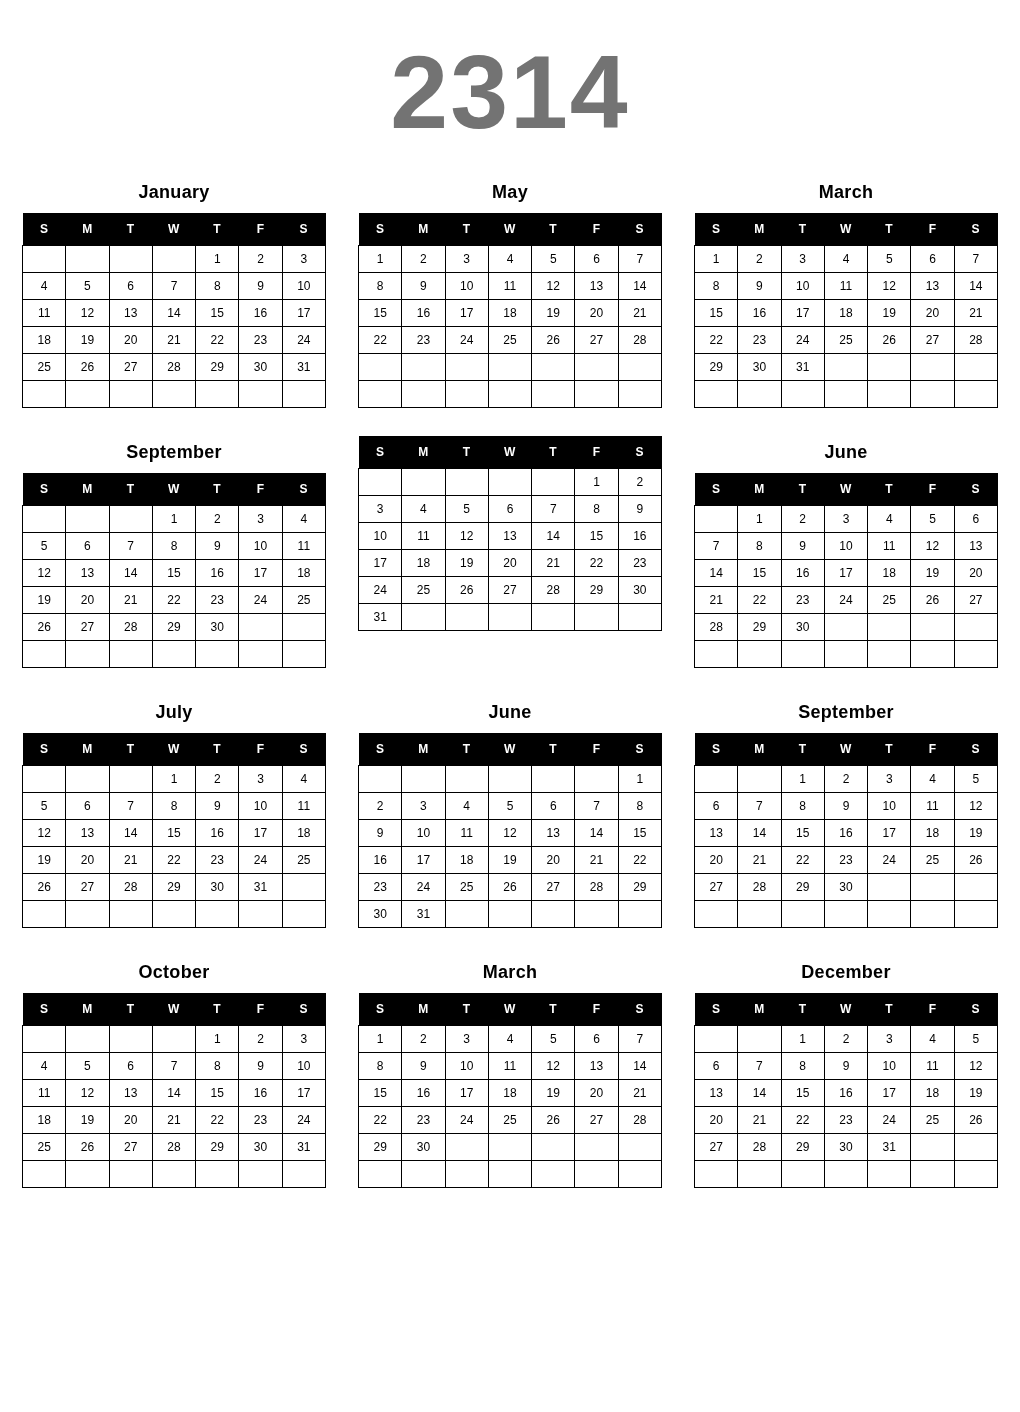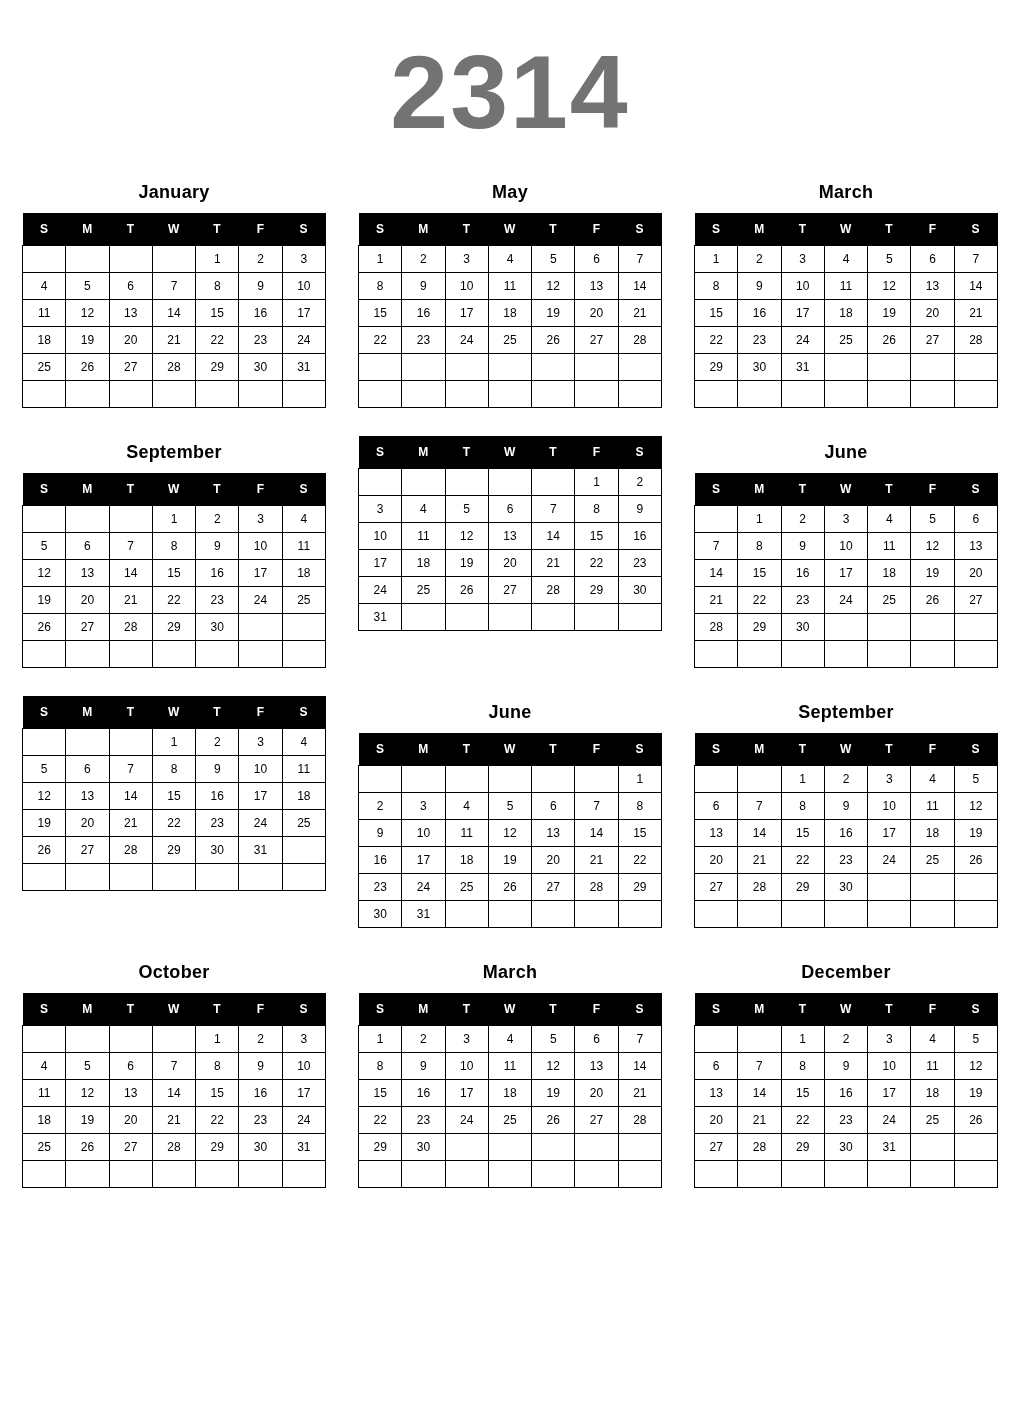--- a/index.html
+++ b/index.html
@@ -509,20 +509,21 @@
               <td></td>
               <td></td>
               <td></td>
               <td></td>
               <td></td>
             </tr>
           </tbody>
         </table>
       </div>
       <div class="month">
+        <div class="month-name">July</div>
         <table class="cal">
           <thead>
             <tr class="head-row">
               <th>S</th>
               <th>M</th>
               <th>T</th>
               <th>W</th>
               <th>T</th>
               <th>F</th>
               <th>S</th>

